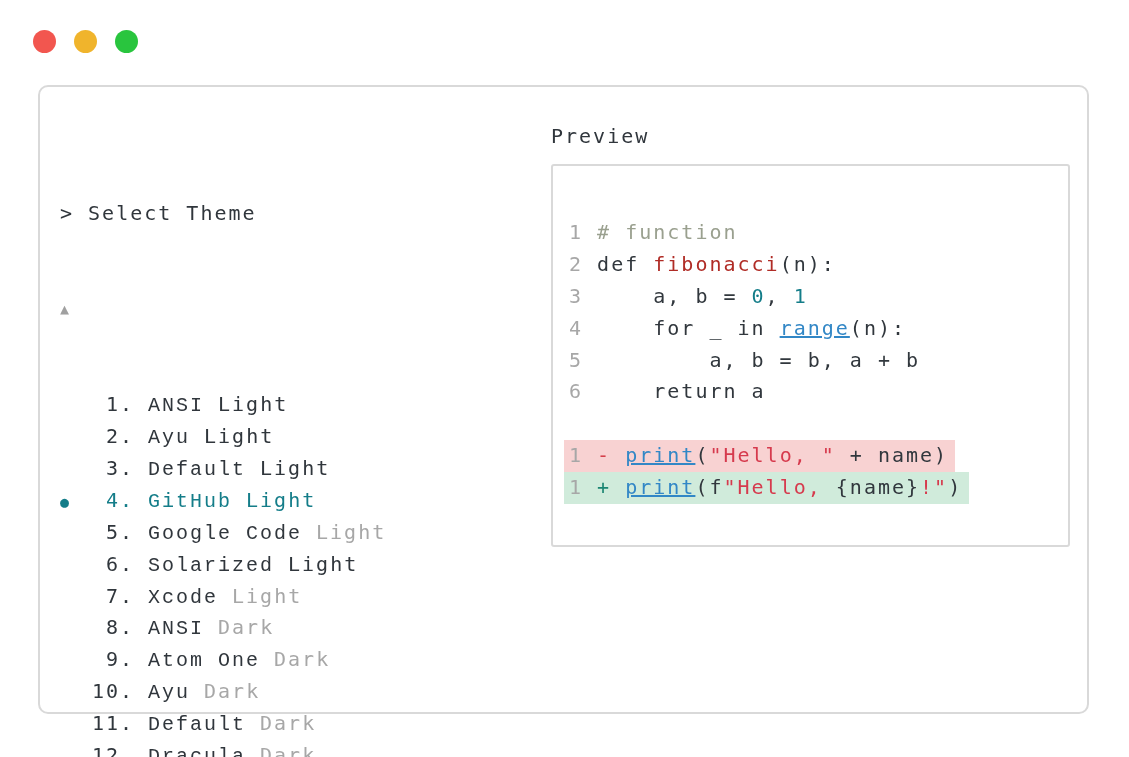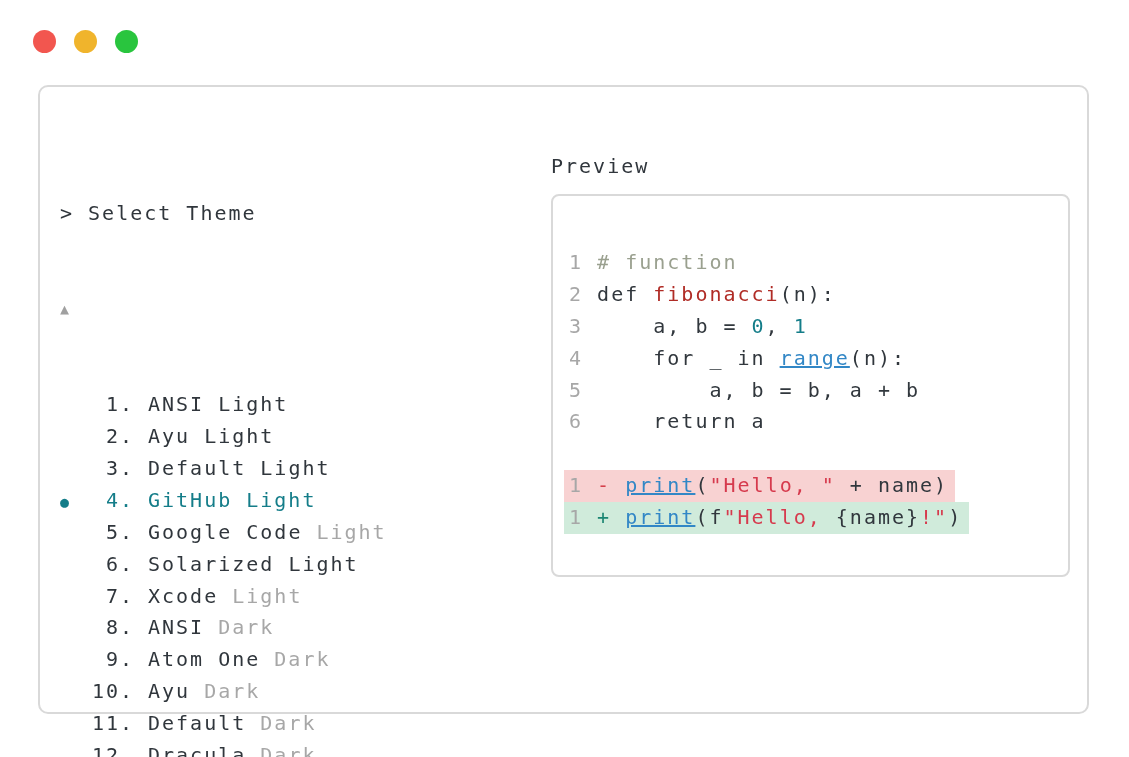--- a/index.html
+++ b/index.html
@@ -19,30 +19,30 @@
 
   .left-col{position:absolute;left:20px;top:47px;width:960px;
     font-size:20px;letter-spacing:2px;line-height:31.9px;color:var(--text,#30363c);white-space:pre;}
   .prompt{color:var(--text,#30363c);}
   .scroll{font-size:15px;}
   .scroll.up{color:var(--scroll-up,#a0a0a0);}
 
   .list-row{height:31.9px;cursor:pointer;}
   .bullet{display:inline-block;width:30px;color:var(--accent,#147d89);font-size:15px;}
   .num{display:inline-block;width:44px;text-align:right;}
-  .name{margin-left:14px;}
+  .name{margin-left:14px;font-family:Liberation Mono, monospace;}
   .variant{margin-left:14px;}
   .variant.muted{color:var(--muted,#a7a7a7);}
   .list-row.selected .num,.list-row.selected .name,.list-row.selected .variant{color:var(--accent,#147d89);}
 
   
-  .preview-pane{position:absolute;left:498px;top:64px;padding-left:13px;}
+  .preview-pane{position:absolute;left:498px;top:34px;padding-left:13px;}
   .preview-label{font-size:20px;letter-spacing:2px;line-height:31.9px;color:var(--text,#30363c);}
   .preview-box{margin-top:11px;width:519px;height:383px;border:2px solid var(--border,#d9d9d9);
-    border-radius:8px;background:#fff;overflow:hidden;}
+    border-radius:3px;background:#fff;overflow:hidden;}
   .code{padding:51px 0 0 16px;font-size:20px;letter-spacing:2px;line-height:31.9px;white-space:pre;}
   .code-line{min-height:31.9px;}
   .line-inner{display:inline-block;line-height:31.9px;}
   .line-inner.diff-removed{background:var(--removed-bg,#f8d2d2);padding:0 7px 0 5px;margin-left:-5px;}
   .line-inner.diff-added{background:var(--added-bg,#d0ebdb);padding:0 7px 0 5px;margin-left:-5px;}
   .ln{color:var(--muted,#a7a7a7);}
   .tk-text{color:var(--code-text,#31373d);}
   .tk-comment{color:var(--code-comment,#9aa08f);}
   .tk-func{color:var(--code-func,#b02c26);}
   .tk-num{color:var(--code-num,#147d89);}

